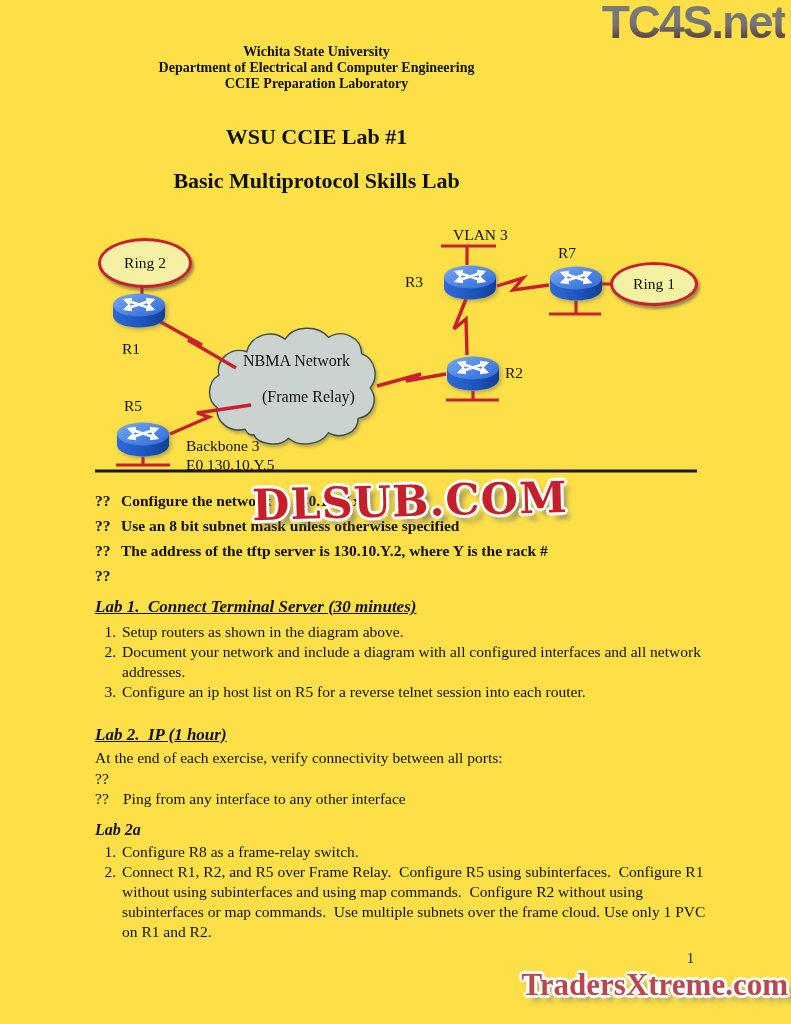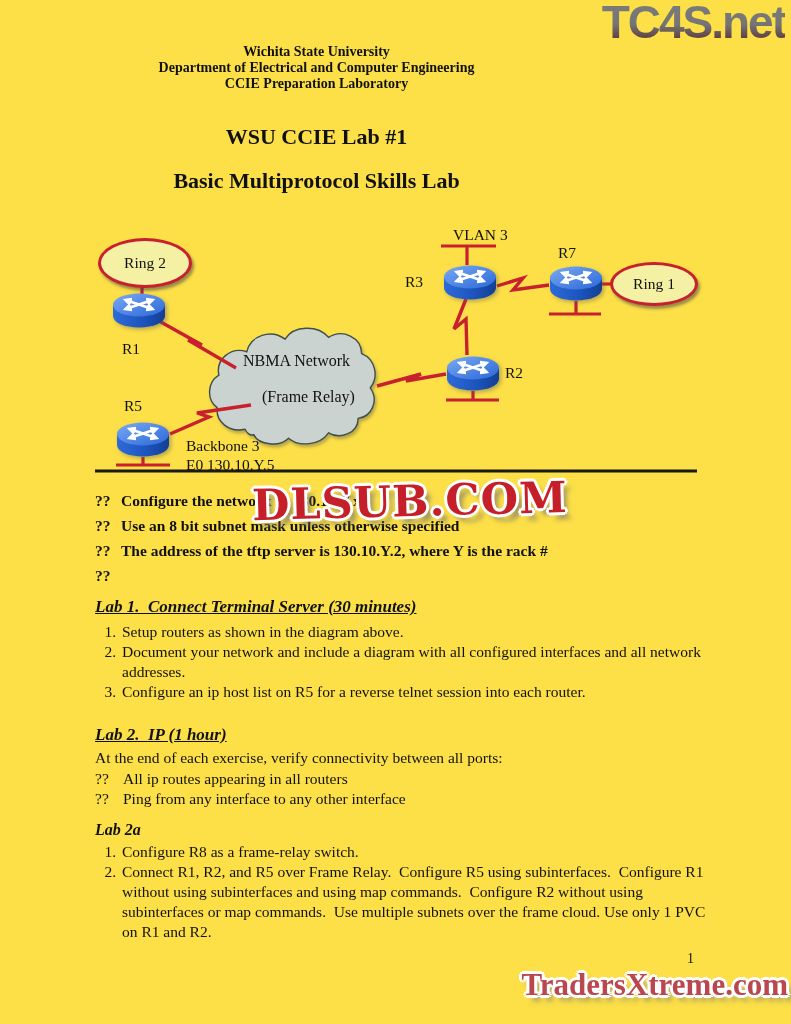--- a/index.html
+++ b/index.html
@@ -207,21 +207,20 @@
       <li>Configure an ip host list on R5 for a reverse telnet session into each router.</li>
     </ol>
   </section>
 
   <section class="textcol" style="top:724px;">
     <div class="lab-heading">Lab 2.&nbsp; IP (1 hour)</div>
     <div class="body-text" style="margin-top:3px;">At the end of each exercise, verify connectivity between all ports:</div>
     <ul class="qmarks indent40">
       <li>
         <span class="req-marker">??</span>
-        <span>All ip routes appearing in all routers</span>
       </li>
       <li>
         <span class="req-marker">??</span>
         <span>Ping from any interface to any other interface</span>
       </li>
     </ul>
   </section>
 
   <section class="textcol" style="top:820px;">
     <div class="lab-heading-plain">Lab 2a</div>

